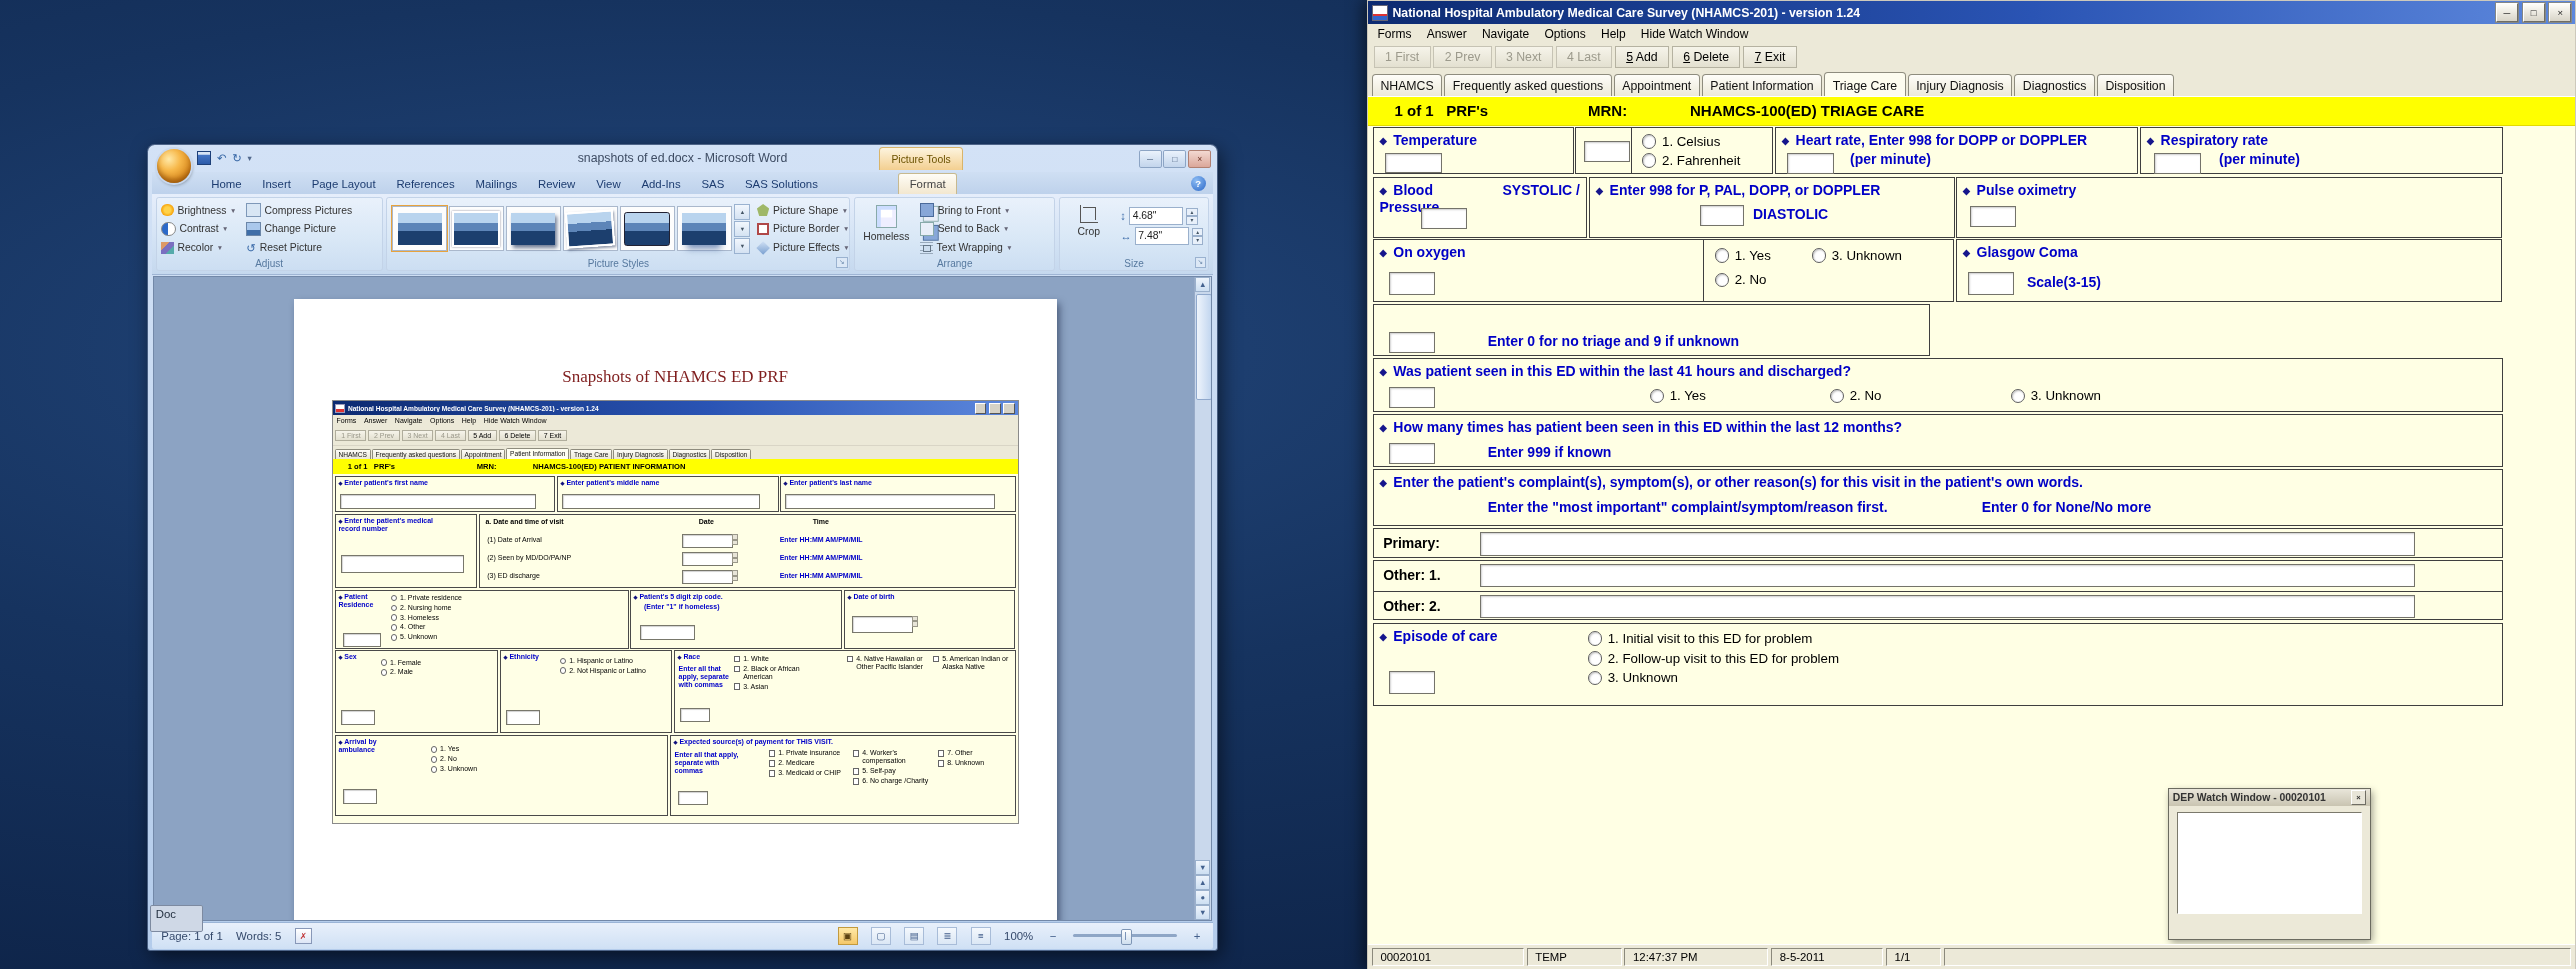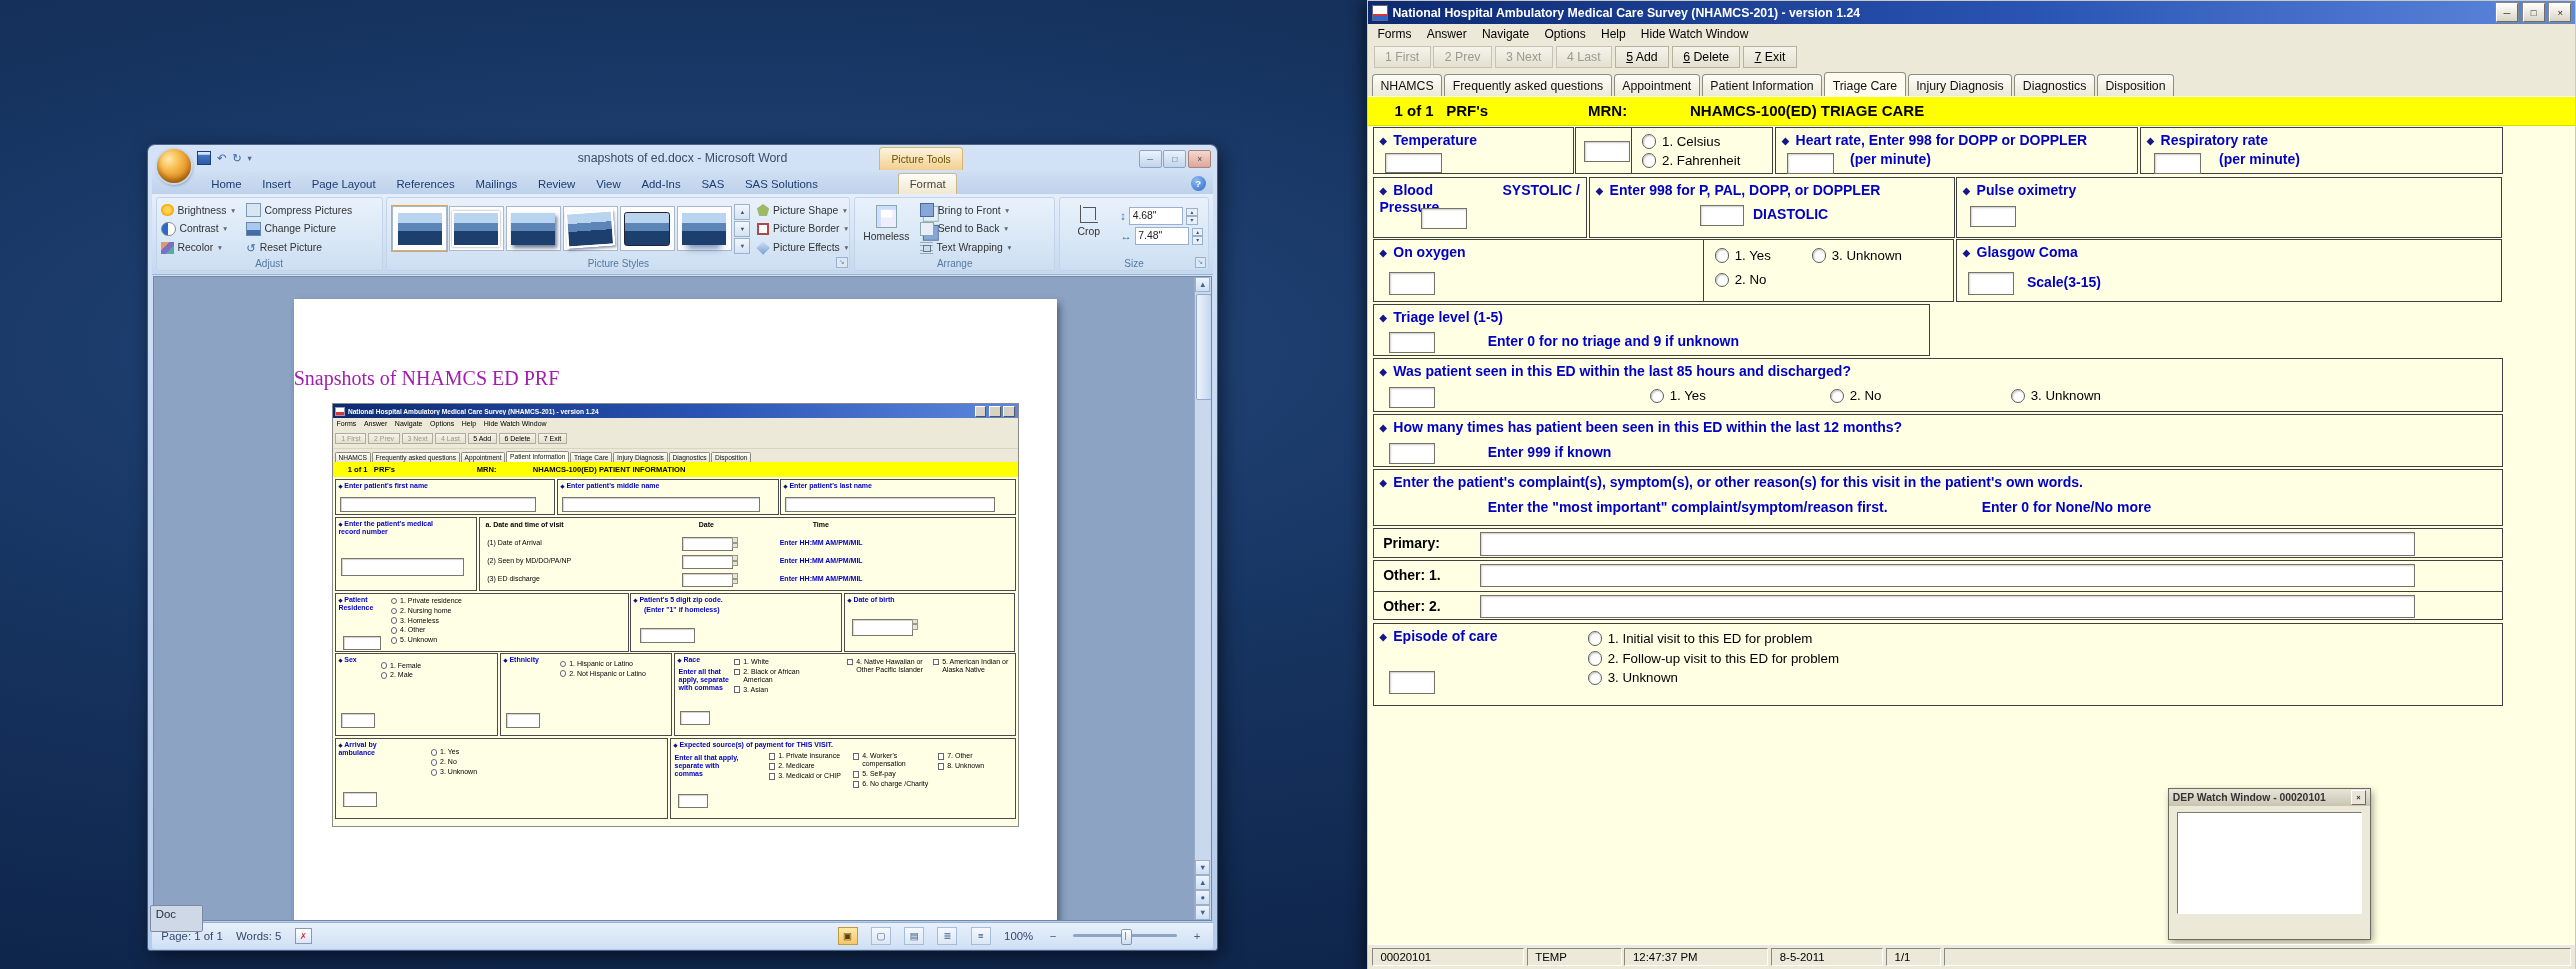--- a/index.html
+++ b/index.html
@@ -86,21 +86,21 @@
   .spin{display:flex;align-items:center;gap:2.8px;height:18px}
   .sv{width:47px;height:14px;background:#fff;border:0.9px solid #9ab0cc;font-size:10.4px;color:#222;padding:0.9px 2.8px;line-height:14px}
   .ud{display:flex;flex-direction:column;width:11.4px}
   .ud i{font-style:normal;font-size:5.7px;line-height:6.6px;color:#456;border:0.9px solid #9ab0cc;background:#e8f0fa;text-align:center}
   .arr2{display:flex;gap:7.6px;align-items:flex-start}
   
   .w-doc{position:absolute;top:131px;left:4.7px;right:4.7px;bottom:29px;background:#8ca3c3;overflow:hidden;
     border:0.9px solid #7288a8}
   .page{position:absolute;left:140px;top:22px;width:763px;height:701px;background:#fff;
     box-shadow:2.8px 3.8px 7.6px rgba(15,25,55,.55)}
-  .p-title{margin-top:68px;font-family:"Liberation Serif",serif;font-size:20px;color:#a21caf}
+  .p-title{margin-top:68px;text-align:center;font-family:"Liberation Serif",serif;font-size:17px;color:#7f1d1d}
   .vsb{position:absolute;right:0;top:0;bottom:0;width:16px;background:#c9d8ec;border-left:0.9px solid #98abc8}
   .sb-a{position:absolute;left:0;width:15px;height:15px;font-size:7.6px;color:#44628f;background:linear-gradient(#eef4fc,#cddff2);
     border:0.9px solid #9ab0cc;display:flex;align-items:center;justify-content:center;box-sizing:border-box}
   .sb-thumb{position:absolute;left:0.9px;top:17px;width:13.3px;height:104px;border:0.9px solid #8fa8cc;border-radius:1.9px;
     background:linear-gradient(90deg,#eef4fc,#c2d6ef)}
   .w-status{position:absolute;left:3.8px;right:3.8px;bottom:0.9px;height:27.5px;display:flex;align-items:center;
     padding:0 9.5px;gap:13.3px;font-size:11.4px;color:#35496b;background:linear-gradient(#e8f0fb,#cfe0f4);
     border-top:0.9px solid #9ab4d6;border-radius:0 0 1.9px 1.9px;box-sizing:border-box}
   .spell{width:15px;height:13.3px;background:linear-gradient(#ffffff,#dde6f6);border:0.9px solid #8898b8;
     font-size:8.5px;color:#c03030;display:flex;align-items:center;justify-content:center}
@@ -785,30 +785,27 @@
     </div>
     <div class="bx" style="left:588px;top:142px;width:546px;height:63px">
       <div class="lbl">
           <span class="dm">Glasgow Coma</span>
         </div>
       <div class="in" style="left:11.4px;top:32px;width:44px;height:21px"></div>
       <span class="bl ab" style="left:70px;top:34px">Scale(3-15)</span>
     </div>
 
     <div class="bx" style="left:4.7px;top:207px;width:557px;height:52px">
-      <div class="lbl">
-          <span class="dm">Triage level (1-5)</span>
-        </div>
       <div class="in" style="left:15px;top:26.5px;width:44px;height:19px"></div>
       <span class="bl ab" style="left:114px;top:28px">Enter 0 for no triage and 9 if unknown</span>
     </div>
 
     <div class="bx" style="left:4.7px;top:261px;width:1130px;height:54px">
       <div class="lbl">
-          <span class="dm">Was patient seen in this ED within the last 85 hours and discharged?</span>
+          <span class="dm">Was patient seen in this ED within the last 41 hours and discharged?</span>
         </div>
       <div class="in" style="left:15px;top:28px;width:44px;height:19px"></div>
       <span class="opt" style="left:276px;top:29px">
           <i class="rd"></i>
           <b>1. Yes</b>
         </span>
       <span class="opt" style="left:456px;top:29px">
           <i class="rd"></i>
           <b>2. No</b>
         </span>

